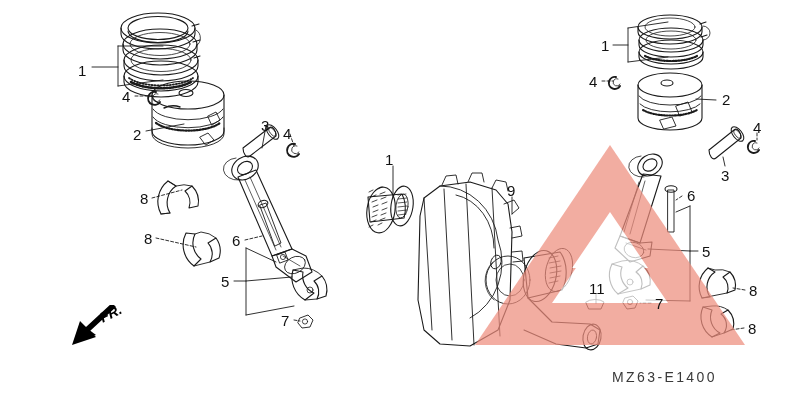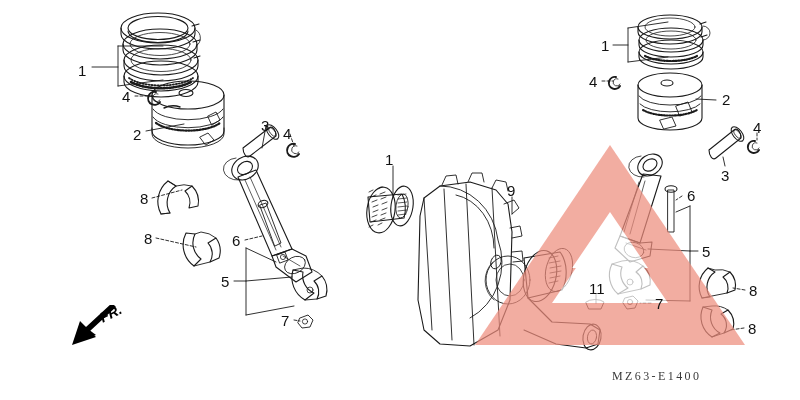--- a/index.html
+++ b/index.html
@@ -30,22 +30,22 @@
     font-size: 15px;
     color: #111111;
     line-height: 1;
     white-space: nowrap;
     user-select: none;
   }
   #part-number {
     position: absolute;
     left: 612px;
     top: 369px;
-    font-family: Liberation Serif, serif;
-    font-size: 12px;
+    font-family: Liberation Sans, sans-serif;
+    font-size: 14px;
     letter-spacing: 2.4px;
     color: #3a3a3a;
     white-space: nowrap;
     text-align: right;
   }
   #fr-label {
     position: absolute;
     left: 97px;
     top: 311px;
     font-family: "Liberation Sans", sans-serif;

